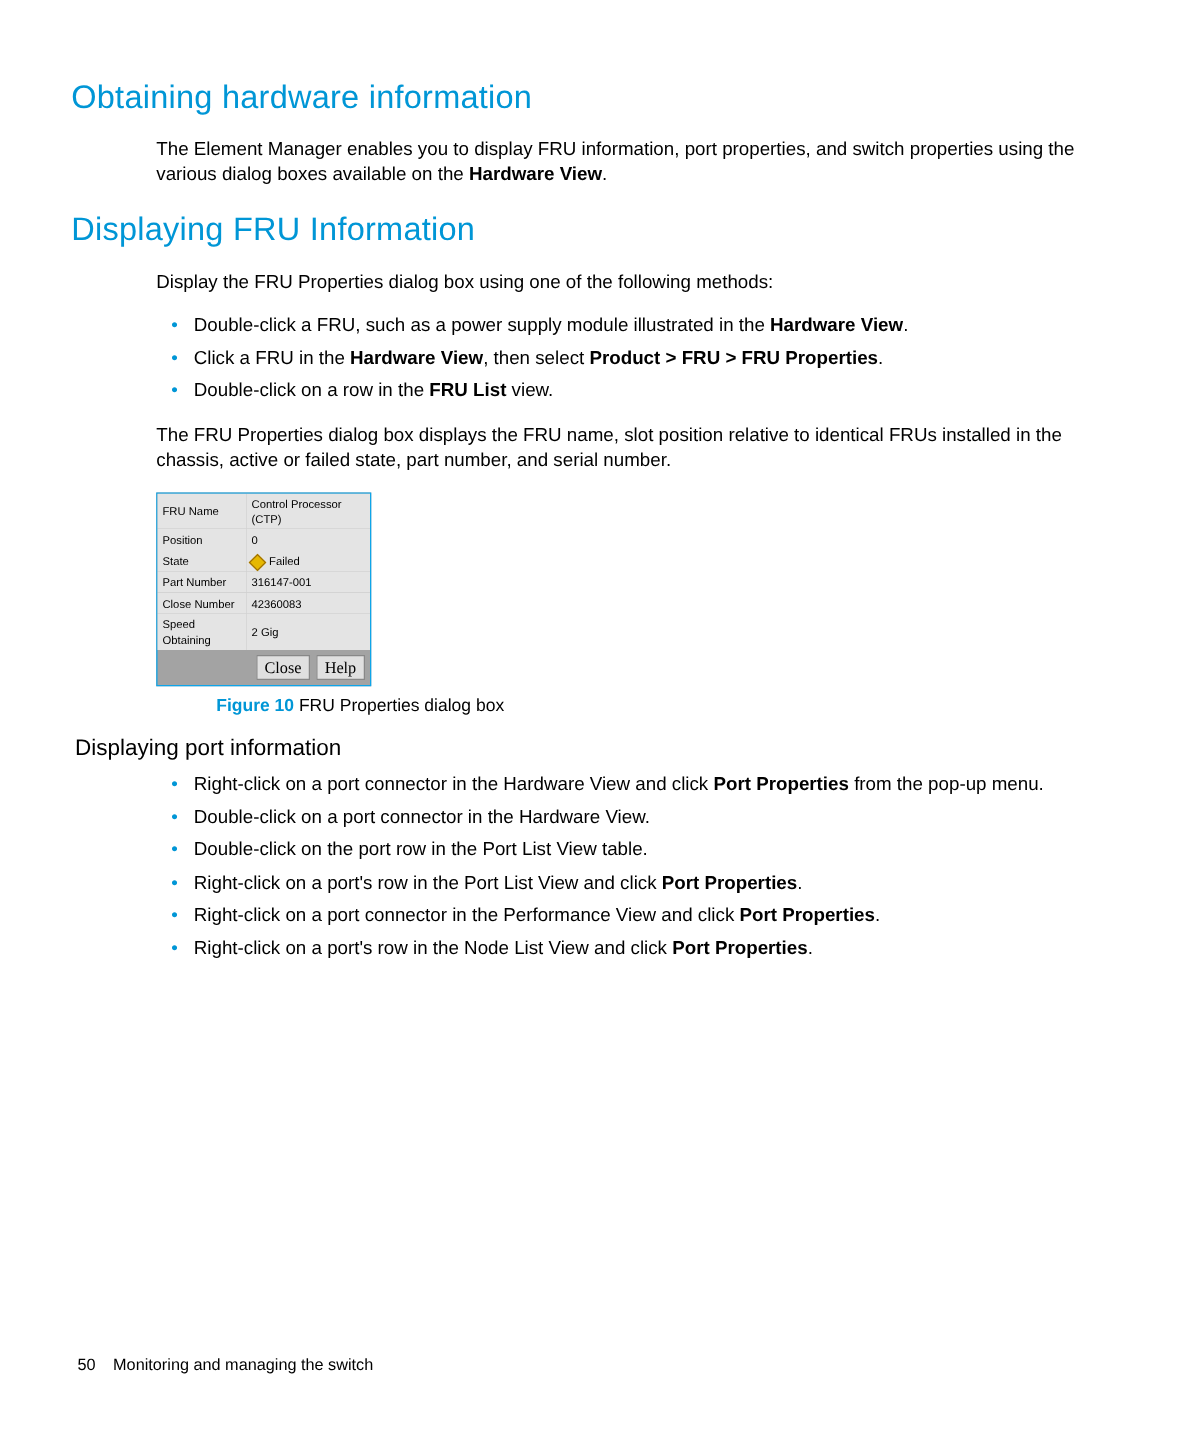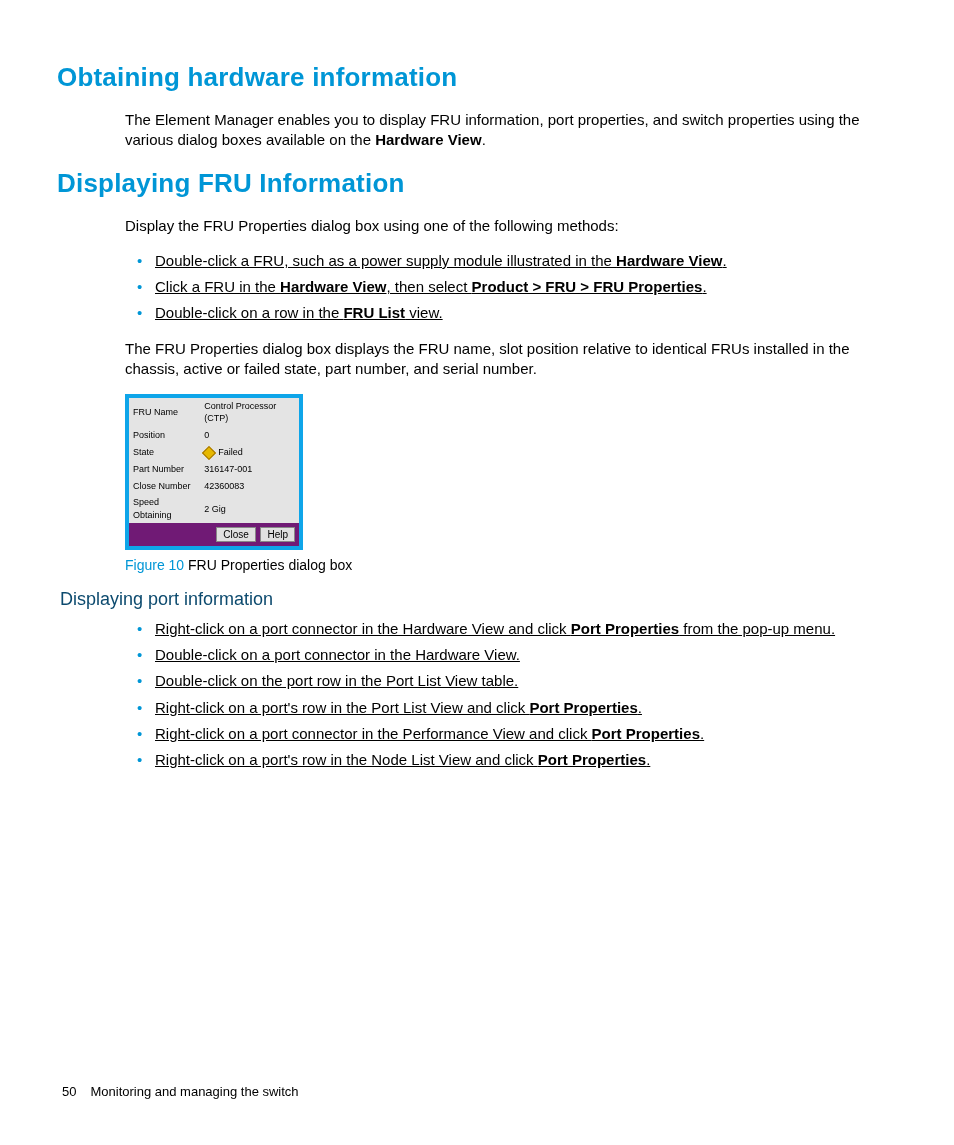--- a/index.html
+++ b/index.html
@@ -10,78 +10,78 @@
     color: #000;
     margin: 0;
     padding: 60px 60px 40px 60px;
     width: 954px;
     box-sizing: border-box;
     position: relative;
     height: 1145px;
   }
   h1.section {
     font-family: Arial, Helvetica, sans-serif;
-    font-weight: 700;
+    font-weight: 400;
     font-size: 26px;
     color: #0096d6;
     margin: 0 0 10px -3px;
     letter-spacing: 0.2px;
   }
   h2.sub {
     font-weight: 400;
     font-size: 18px;
-    color: #0c4a6e;
+    color: #000000;
     margin: 12px 0 8px 0;
   }
   .body-block { margin-left: 65px; margin-right: 20px; }
-  ul.bul { list-style: none; padding: 0; margin: 6px 0 10px 30px; text-decoration: underline; }
+  ul.bul { list-style: none; padding: 0; margin: 6px 0 10px 30px; }
   ul.bul li { position: relative; padding-left: 0; margin: 6px 0; }
   ul.bul li::before {
     content: "•";
     color: #0096d6;
     position: absolute;
     left: -18px;
     top: 0;
     font-size: 15px;
   }
   strong { font-weight: bold; }
   .dlg {
     width: 170px;
-    border: 4px solid #0ea5e9;
-    background: #701a75;
+    border: 1px solid #0ea5e9;
+    background: #a3a3a3;
     font-family: Tahoma, Arial, sans-serif;
     font-size: 9px;
     color: #000;
     margin-top: 10px;
     margin-bottom: 6px;
   }
   .dlg table { width: 100%; border-collapse: collapse; }
   .dlg td { padding: 2px 4px; background: #e4e4e4; vertical-align: middle; height: 13px; }
   .diamond {
     display: inline-block;
     width: 8px; height: 8px;
     transform: rotate(45deg);
     background: #e6b800;
     border: 1px solid #a07000;
     margin-right: 4px;
     vertical-align: middle;
   }
   .dlg .btnrow { text-align: right; padding: 4px; }
   .dlg button {
-    font-family: Liberation Sans, sans-serif;
-    font-size: 10px;
+    font-family: Liberation Serif, serif;
+    font-size: 13px;
     background: #e0e0e0;
     border: 1px solid #888;
     padding: 1px 6px;
     margin-left: 2px;
     cursor: pointer;
     text-align: right;
   }
   .caption { font-size: 14px; margin: 6px 0 12px 0; }
-  .caption .figlabel { color: #0096d6; font-weight: normal; }
+  .caption .figlabel { color: #0096d6; font-weight: bold; margin-left: 48px; }
   .footer {
     position: absolute;
     bottom: 44px;
     left: 62px;
     font-size: 13px;
   }
   .footer .pg { margin-right: 14px; }
 </style>
 </head>
 <body>

